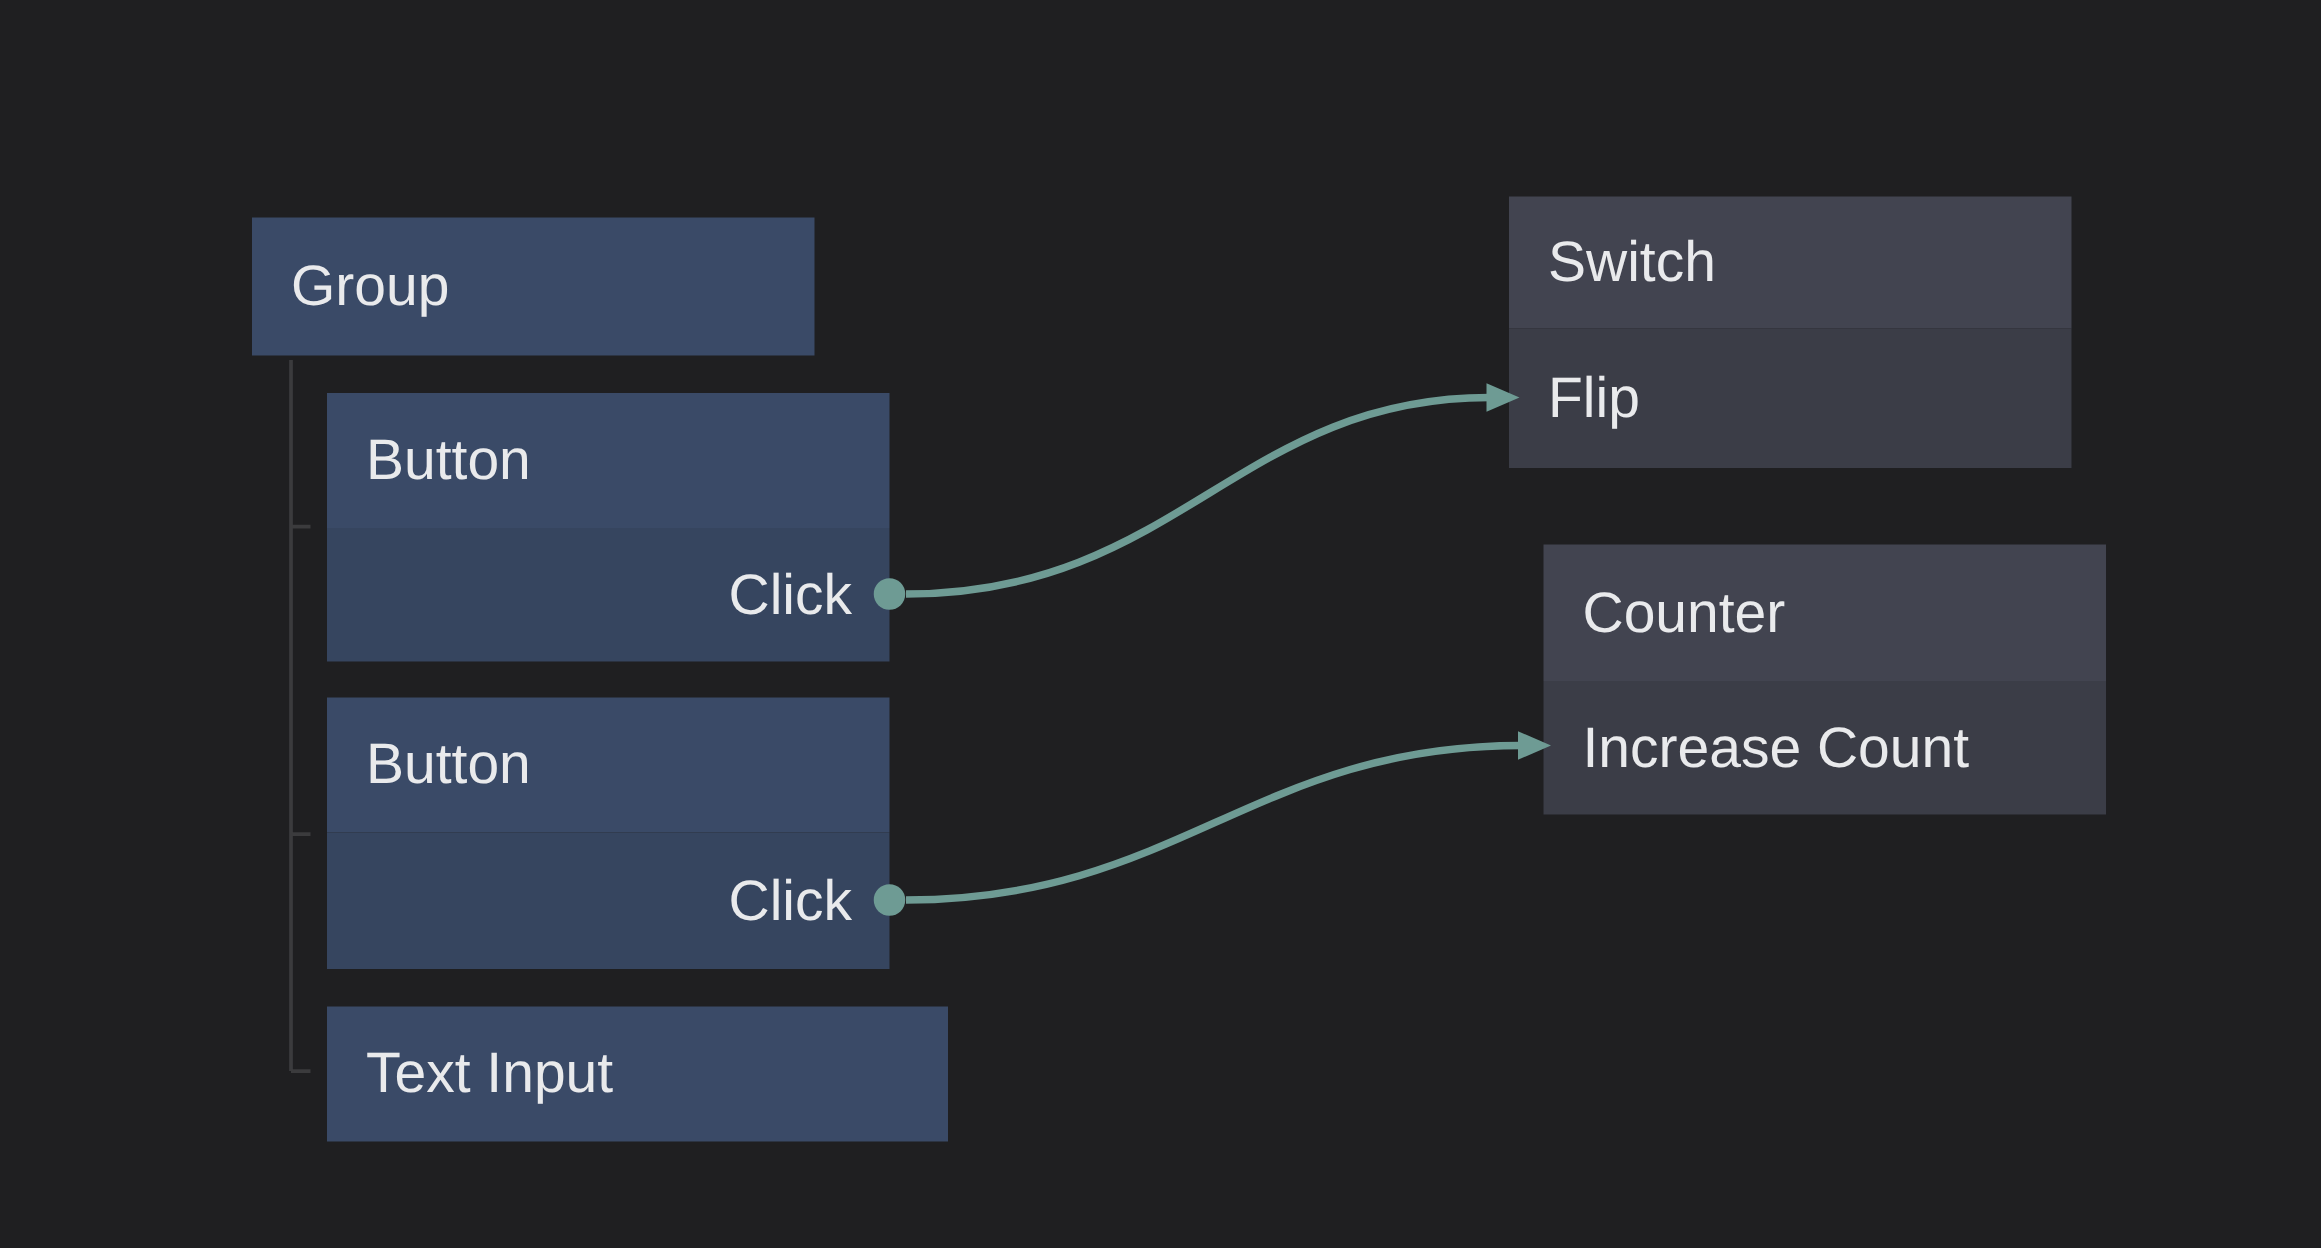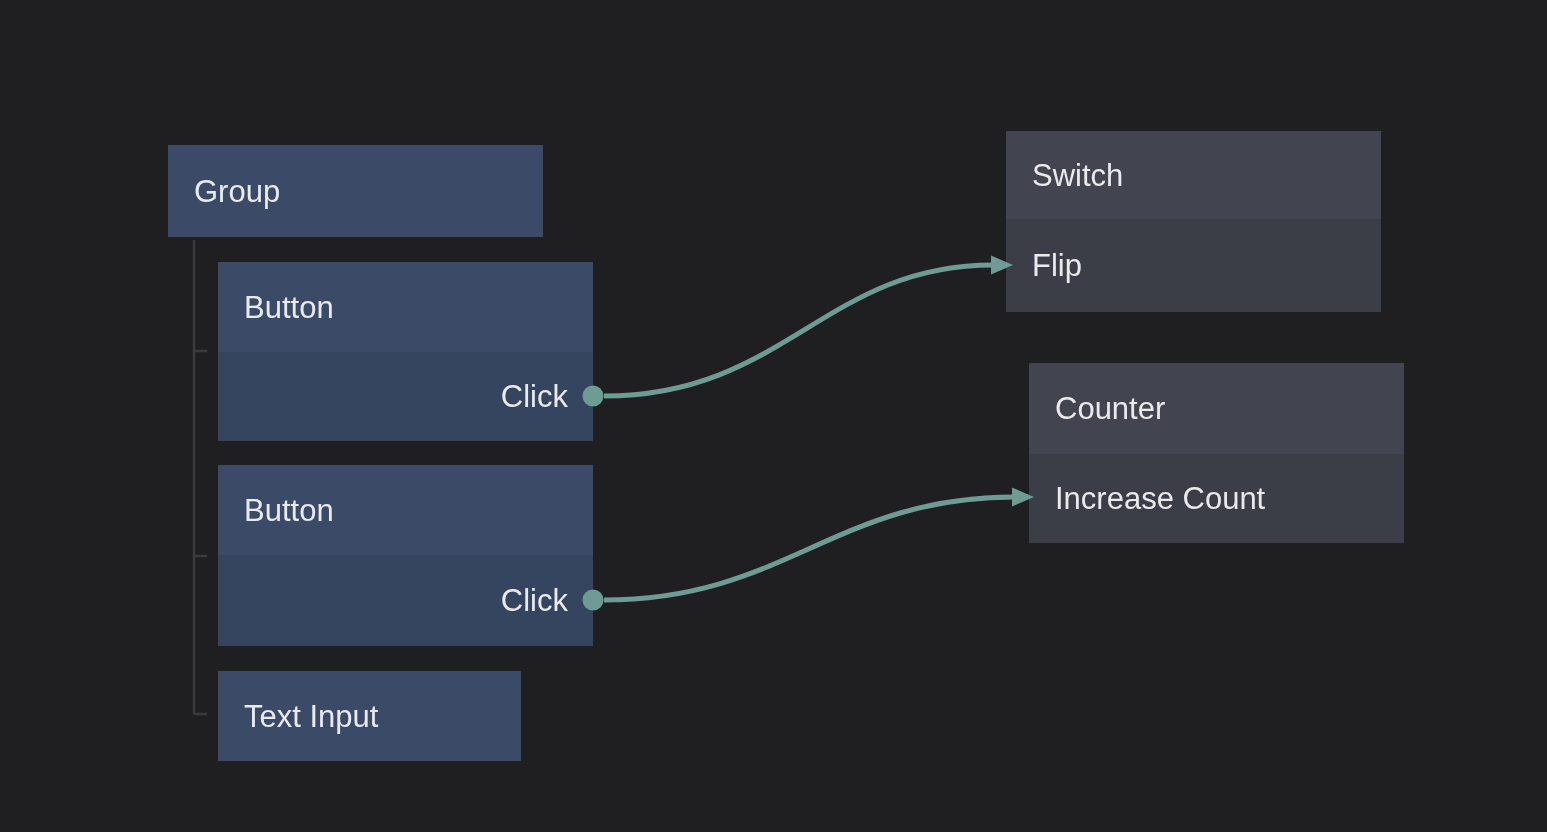--- a/index.html
+++ b/index.html
@@ -21,21 +21,21 @@
     left: 0; top: 0;
     width: 1547px; height: 832px;
     pointer-events: none;
   }
   .tree-layer { z-index: 1; }
   .wire-layer { z-index: 3; }
 
   .node {
     position: absolute;
     z-index: 2;
-    font-size: 31px;
+    font-size: 38px;
     line-height: 1;
   }
   .node-header, .node-row {
     display: flex;
     align-items: center;
     box-sizing: border-box;
   }
   .node-header { padding-left: 26px; }
   .node-row    { padding-left: 26px; }
   .node-row.align-right {
@@ -57,21 +57,21 @@
   #n-group .node-header { height: 92px; }
 
   #n-button1    { left: 218px;  top: 262px; width: 375px; }
   #n-button1 .node-header { height: 90px; }
   #n-button1 .node-row    { height: 89px; }
 
   #n-button2    { left: 218px;  top: 465px; width: 375px; }
   #n-button2 .node-header { height: 90px; }
   #n-button2 .node-row    { height: 91px; }
 
-  #n-textinput  { left: 218px;  top: 671px; width: 303px; }
+  #n-textinput  { left: 218px;  top: 671px; width: 414px; }
   #n-textinput .node-header { height: 90px; }
 
   #n-switch     { left: 1006px; top: 131px; width: 375px; }
   #n-switch .node-header { height: 88px; }
   #n-switch .node-row    { height: 93px; }
 
   #n-counter    { left: 1029px; top: 363px; width: 375px; }
   #n-counter .node-header { height: 91px; }
   #n-counter .node-row    { height: 89px; }
 </style>

